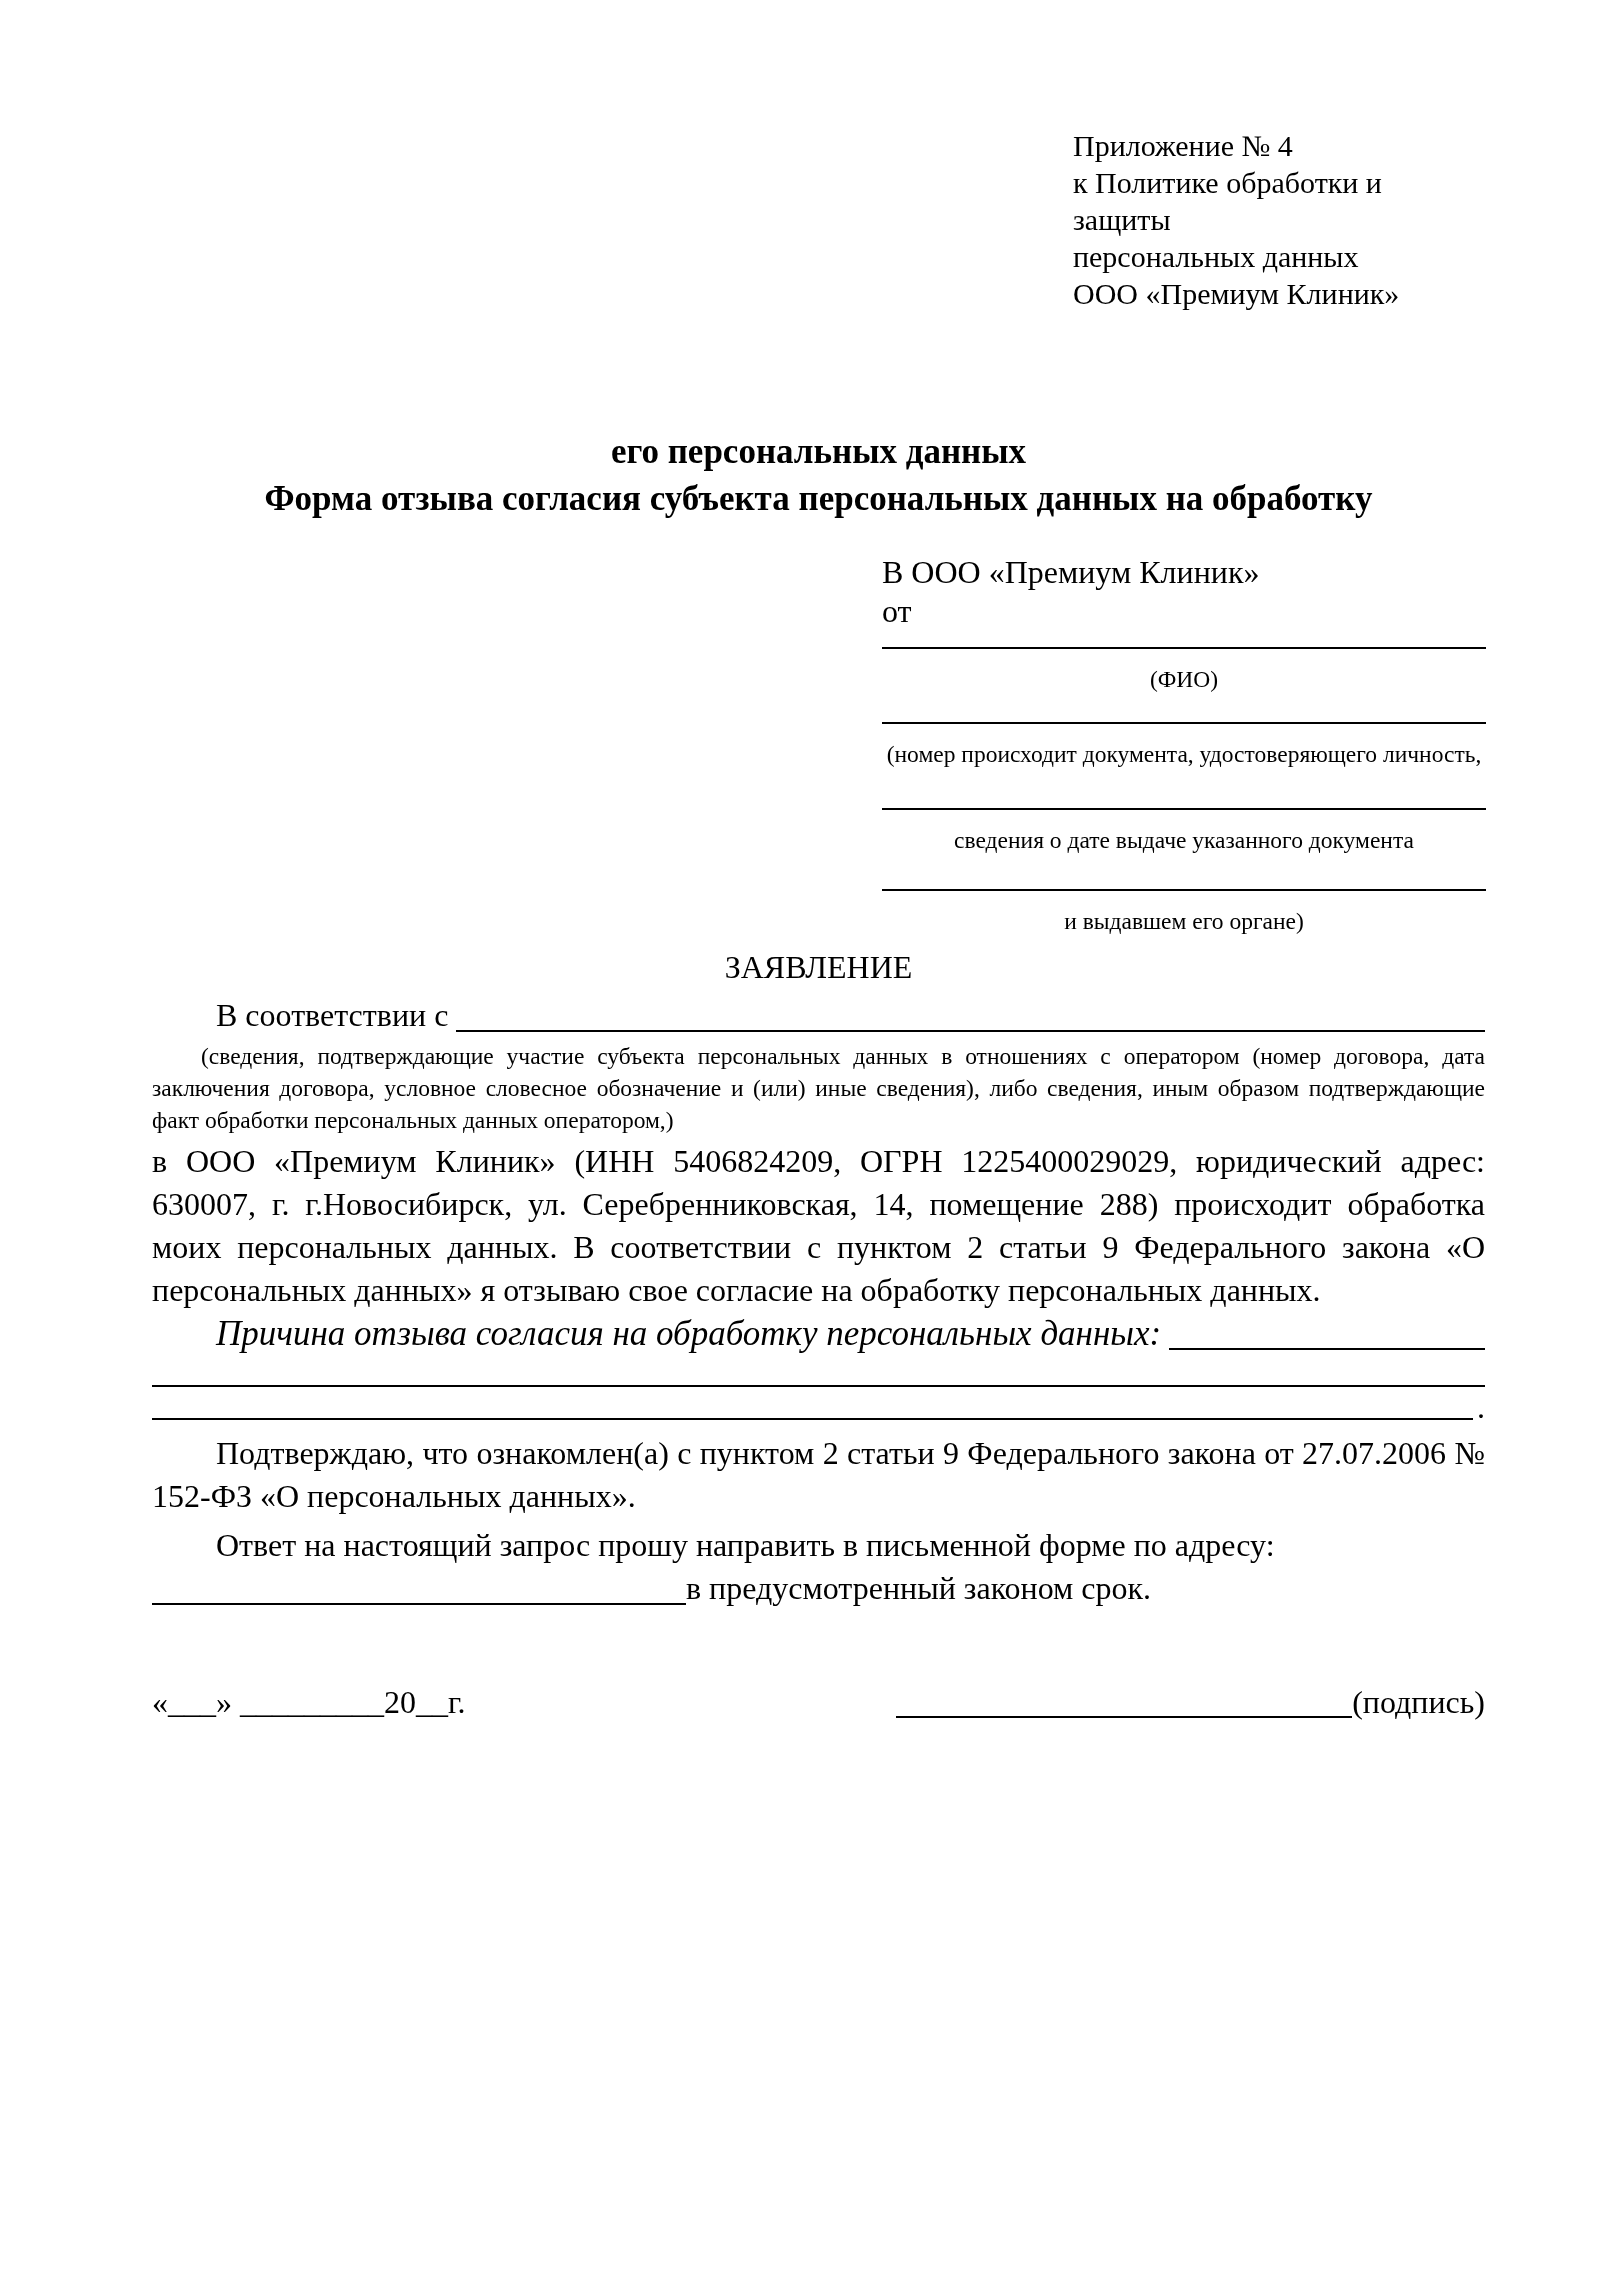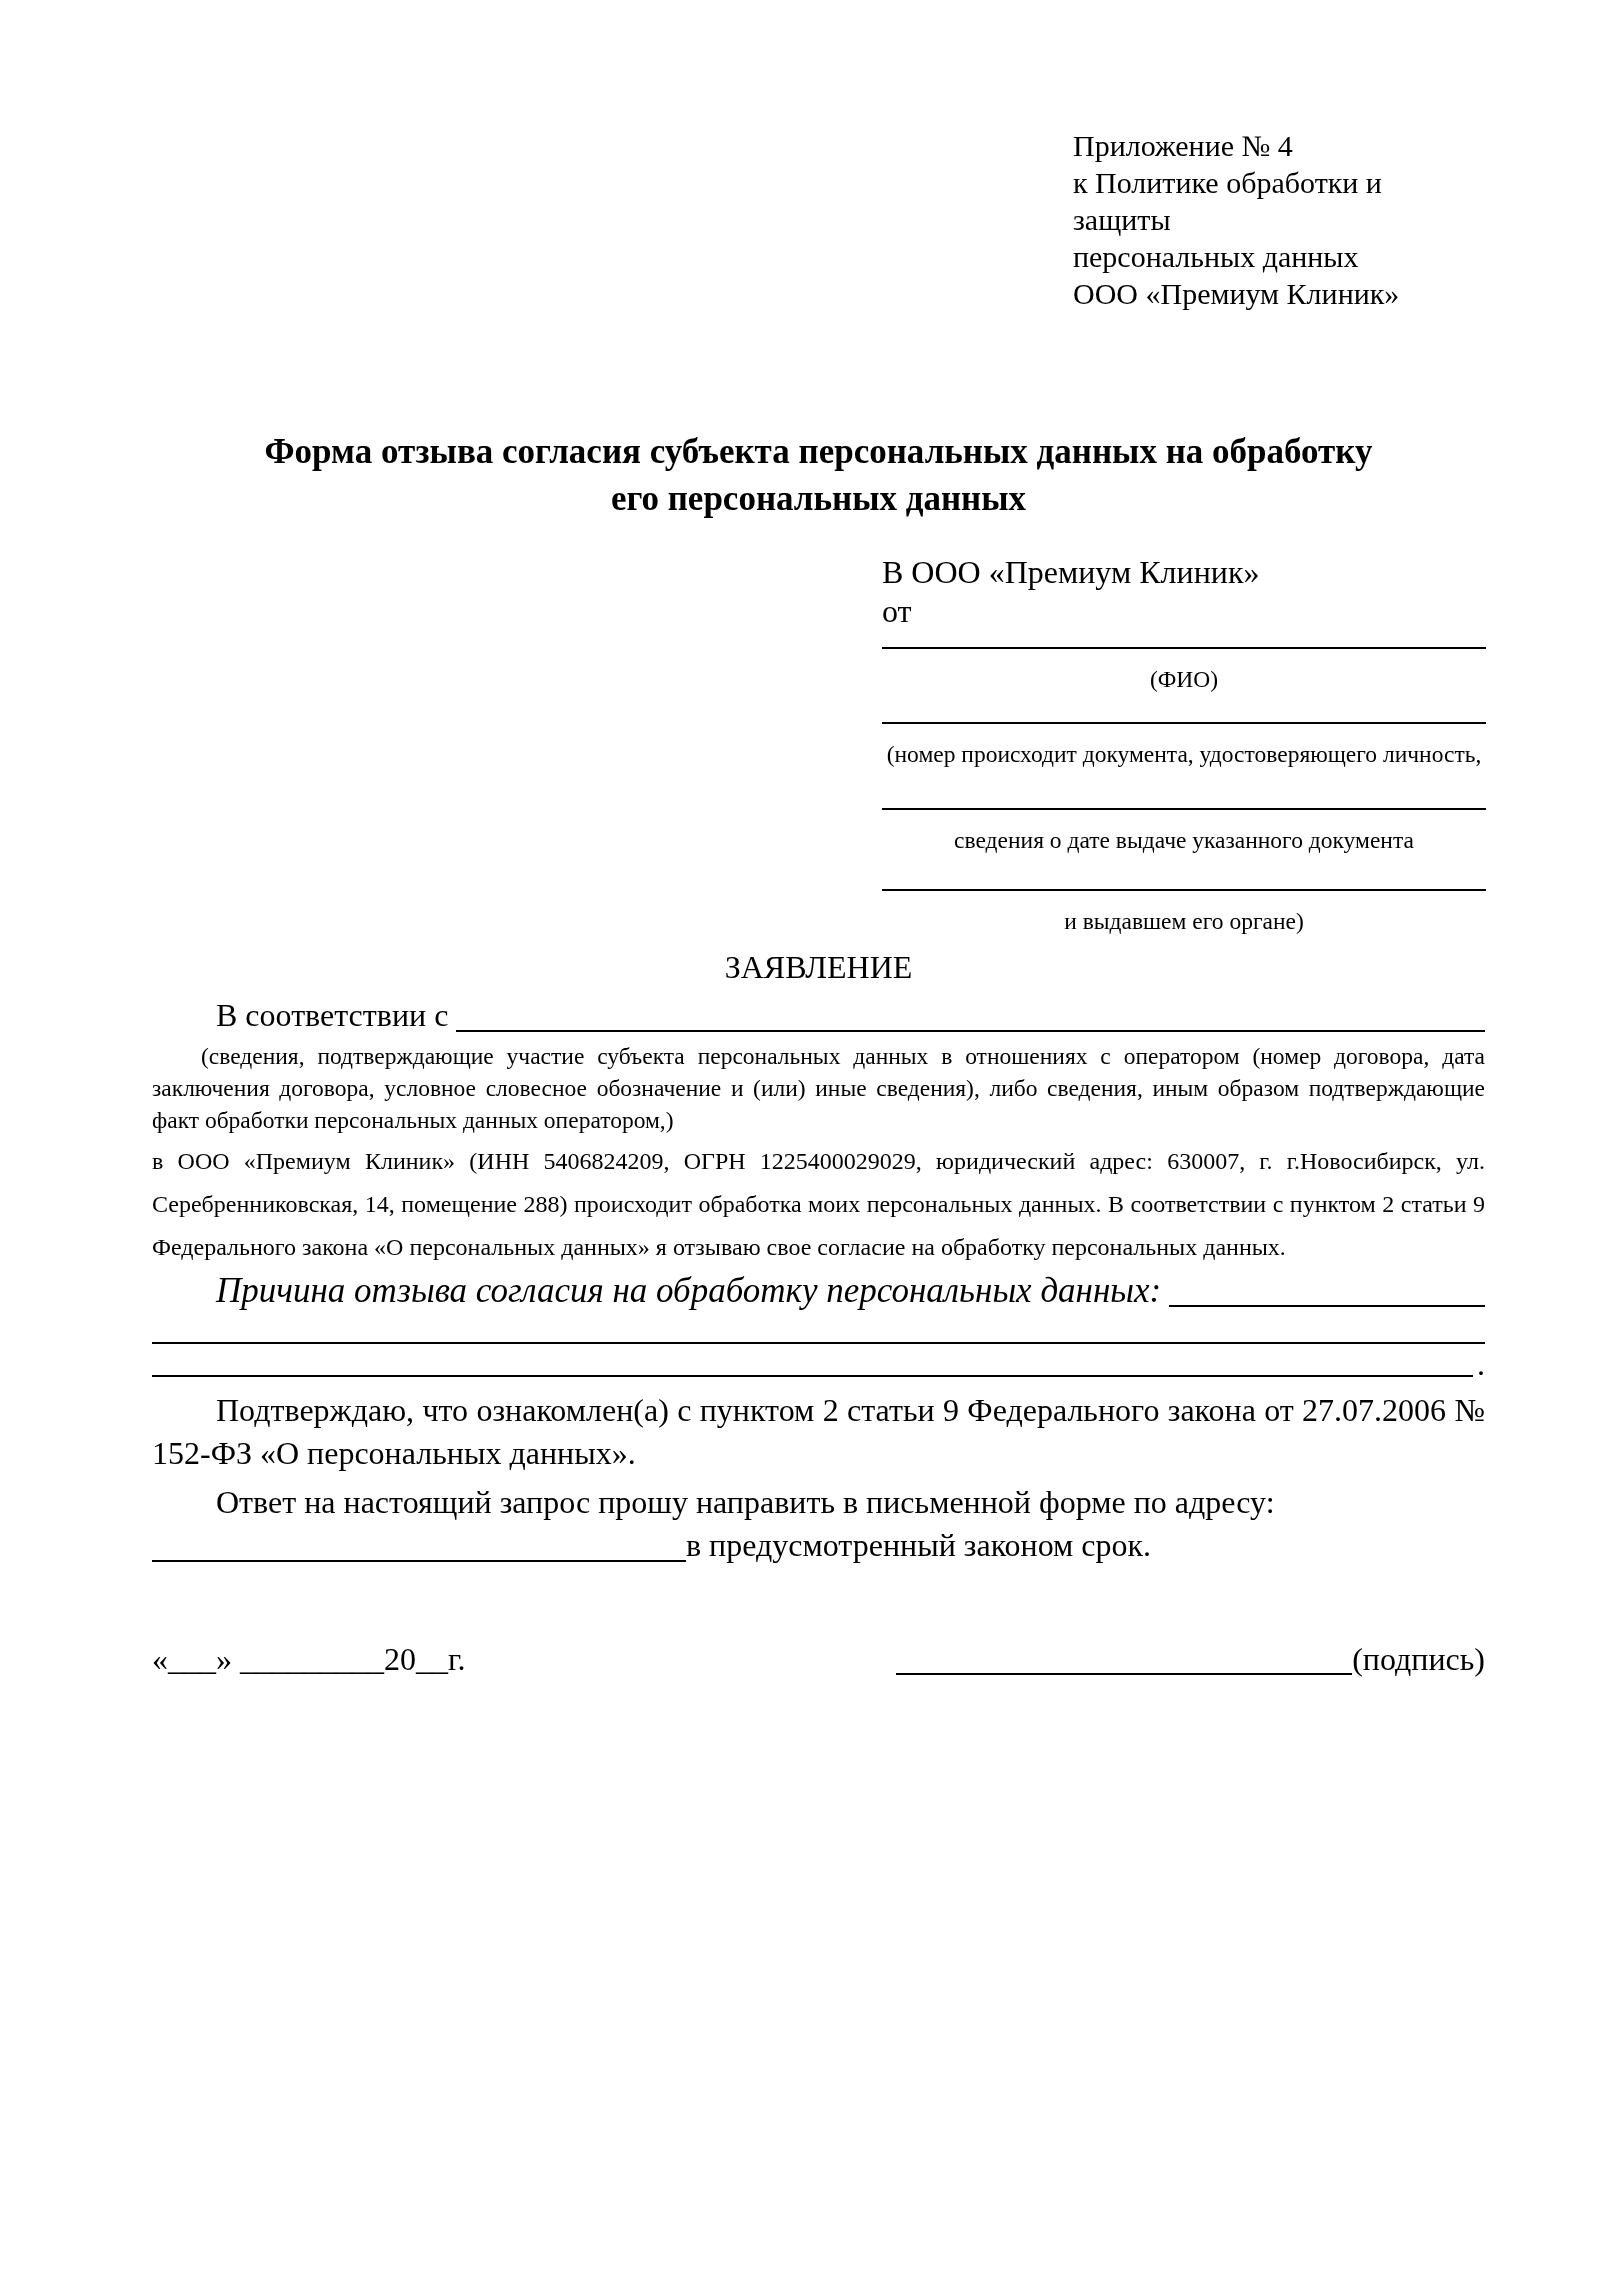--- a/index.html
+++ b/index.html
@@ -18,21 +18,21 @@
   .addr .write-line.first { height:15.7px; }
   .addr .caption { text-align:center; font-size:23.5px; line-height:27.4px; padding-top:17px; }
   .addr .write-line.tall2 { margin-top:27.4px; height:2px; }
   .addr .write-line.tall3 { margin-top:37px; height:2px; }
   .addr .write-line.tall4 { margin-top:33px; height:2px; }
   .stmt-heading { text-align:center; font-size:32px; line-height:41px; margin-top:11px; }
   .intro-row { display:flex; margin-top:5.9px; font-size:32px; line-height:43px; }
   .intro-row .label { white-space:nowrap; padding-left:64px; }
   .fill { flex:1 1 auto; border-bottom:2.9px solid #000; margin:0 0 4.9px 7.8px; }
   .footnote { font-size:23.5px; line-height:32px; text-align:justify; text-indent:49px; margin-top:3.9px; }
-  .body-par { font-size:24px; line-height:43px; text-align:justify; margin-top:3.9px; }
+  .body-par { font-size:32px; line-height:43px; text-align:justify; margin-top:3.9px; }
   .reason-row { display:flex; font-size:35px; line-height:43px;font-style:italic; }
   .reason-row .label { white-space:nowrap; padding-left:64px; }
   .blank-full { margin-top:27.4px; height:2px; border-bottom:2.9px solid #000; }
   .blank-period-row { display:flex; font-size:32px; height:39px; align-items:flex-end; }
   .blank-period-row .fill2 { flex:1 1 auto; border-bottom:2.9px solid #000; margin-bottom:5.9px; }
   .blank-period-row .dot { padding-left:3.9px; }
   .par { font-size:32px; line-height:43px; text-align:justify; text-indent:64px; margin-top:5.9px; }
   .reply-line2 { display:flex; font-size:32px; line-height:43px; }
   .reply-line2 .fixedfill { width:534px; border-bottom:2.9px solid #000; margin-bottom:4.9px; }
   .sig-row { display:flex; justify-content:space-between; align-items:flex-end; margin-top:71px; font-size:32px; line-height:43px; }
@@ -45,22 +45,22 @@
 <div class="page">
 
   <div class="annex">
     <div>Приложение № 4</div>
     <div>к Политике обработки и защиты</div>
     <div>персональных данных</div>
     <div>ООО «Премиум Клиник»</div>
   </div>
 
   <div class="title">
+    <div>его персональных данных</div>
     <div>Форма отзыва согласия субъекта персональных данных на обработку</div>
-    <div>его персональных данных</div>
   </div>
 
   <div class="addr">
     <div class="to">В ООО «Премиум Клиник»</div>
     <div class="from">от</div>
 
     <div class="write-line first"></div>
     <div class="caption">(ФИО)</div>
 
     <div class="write-line tall2"></div>

